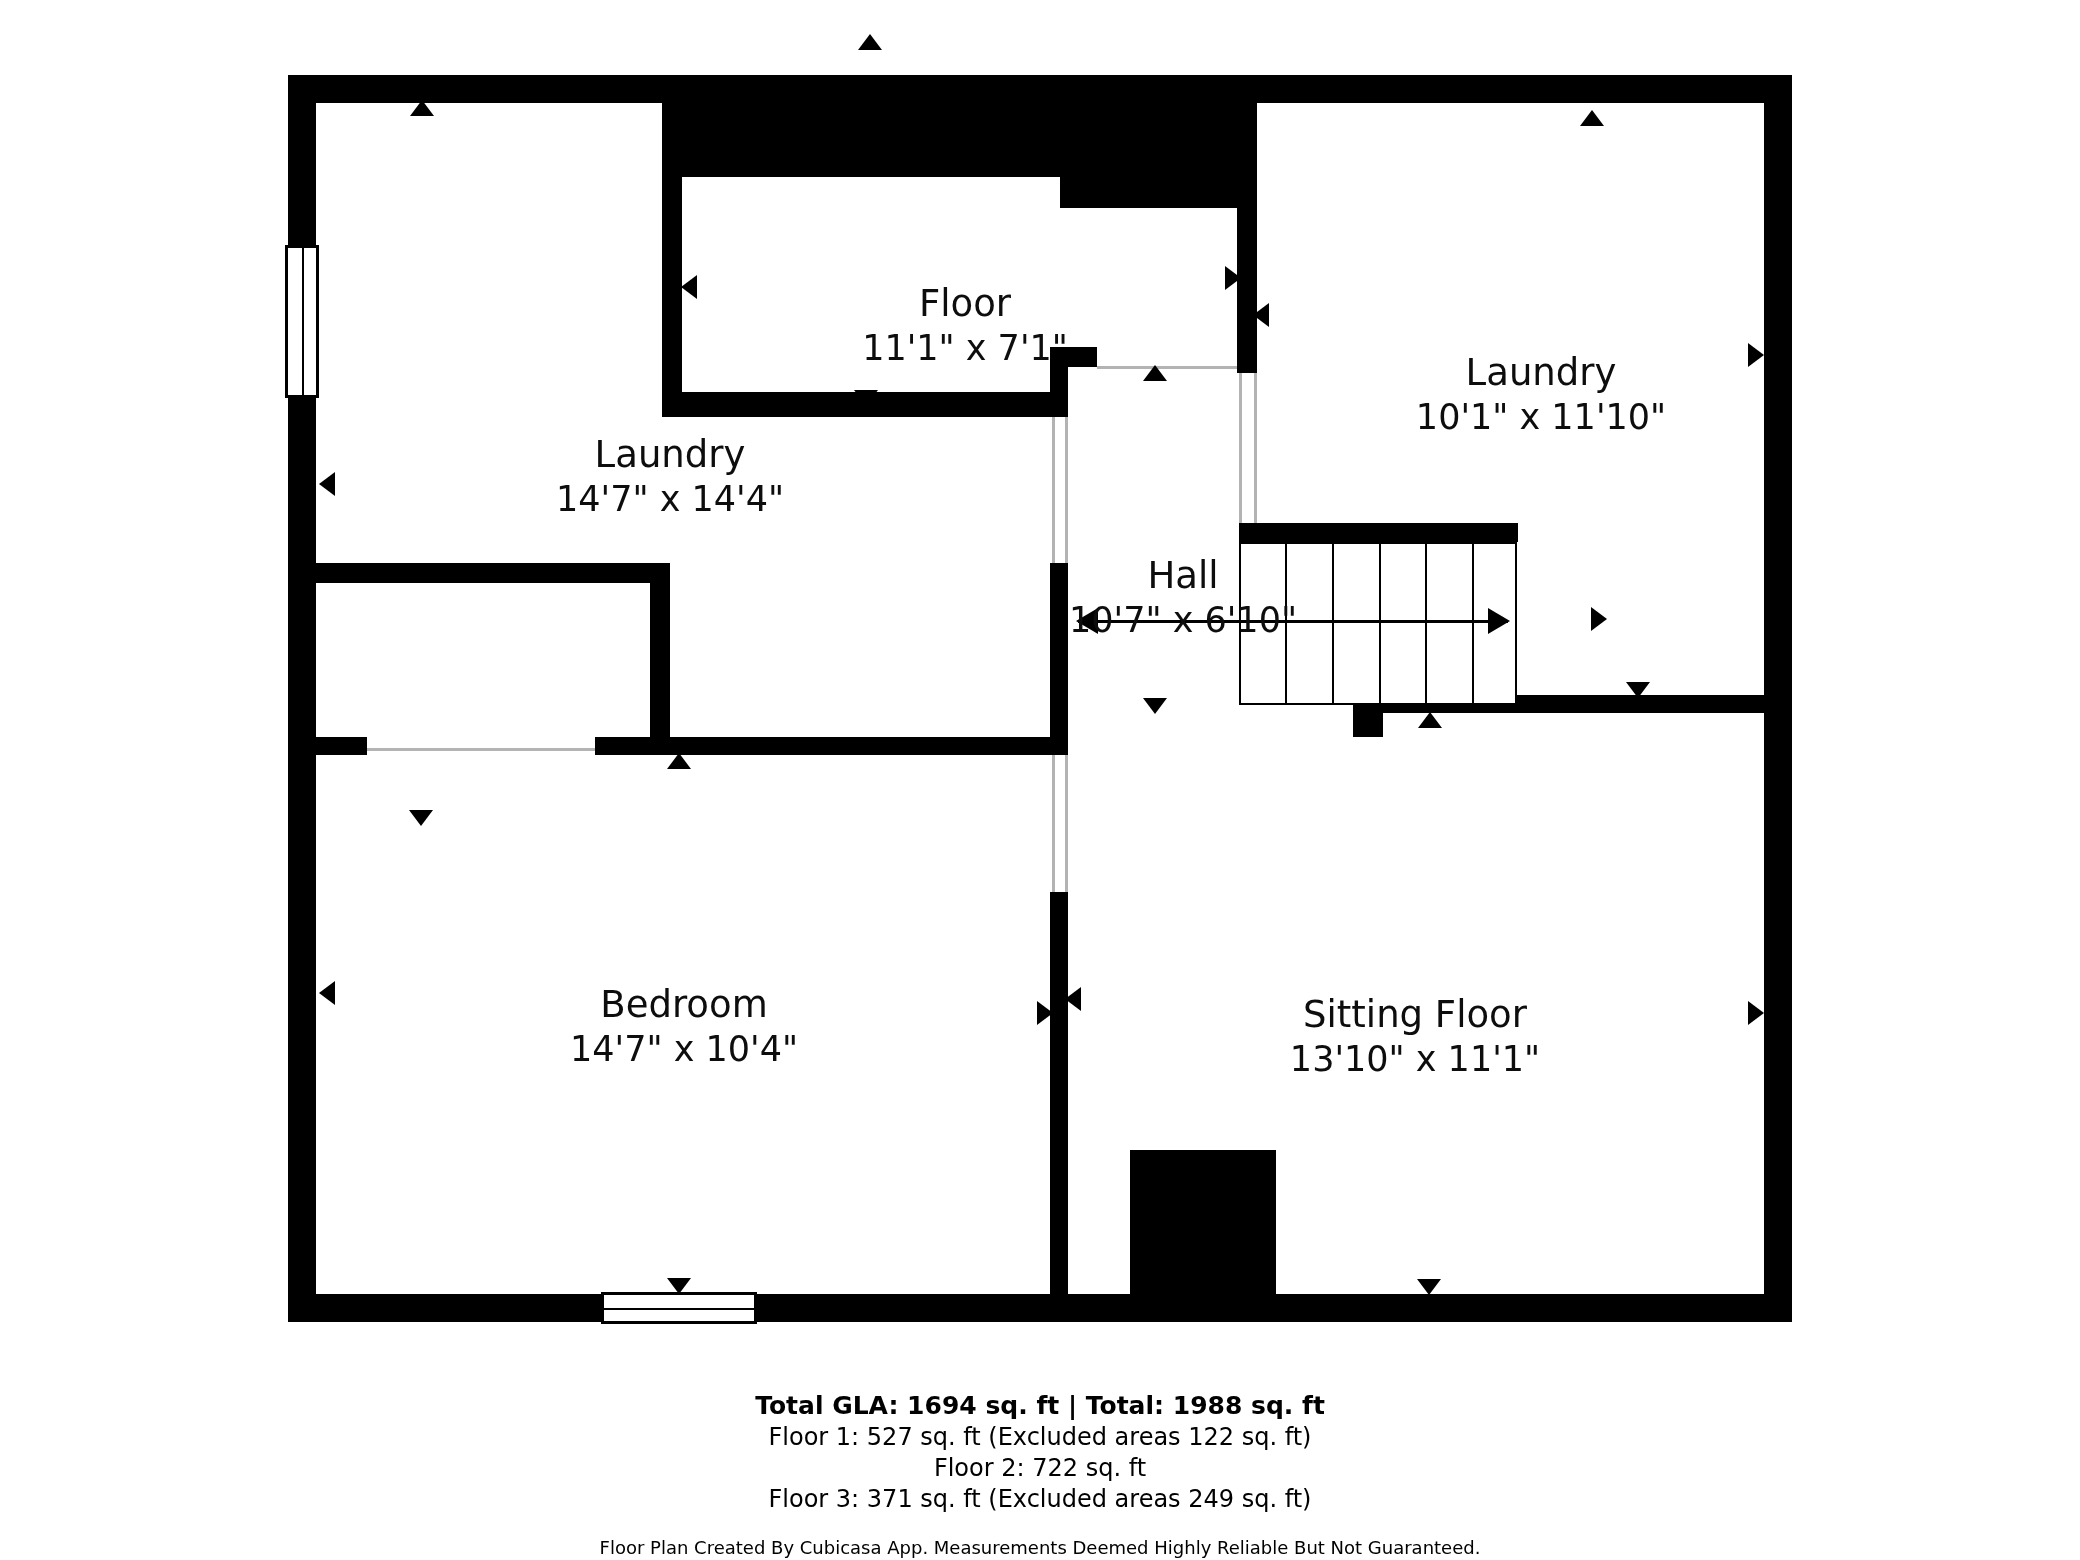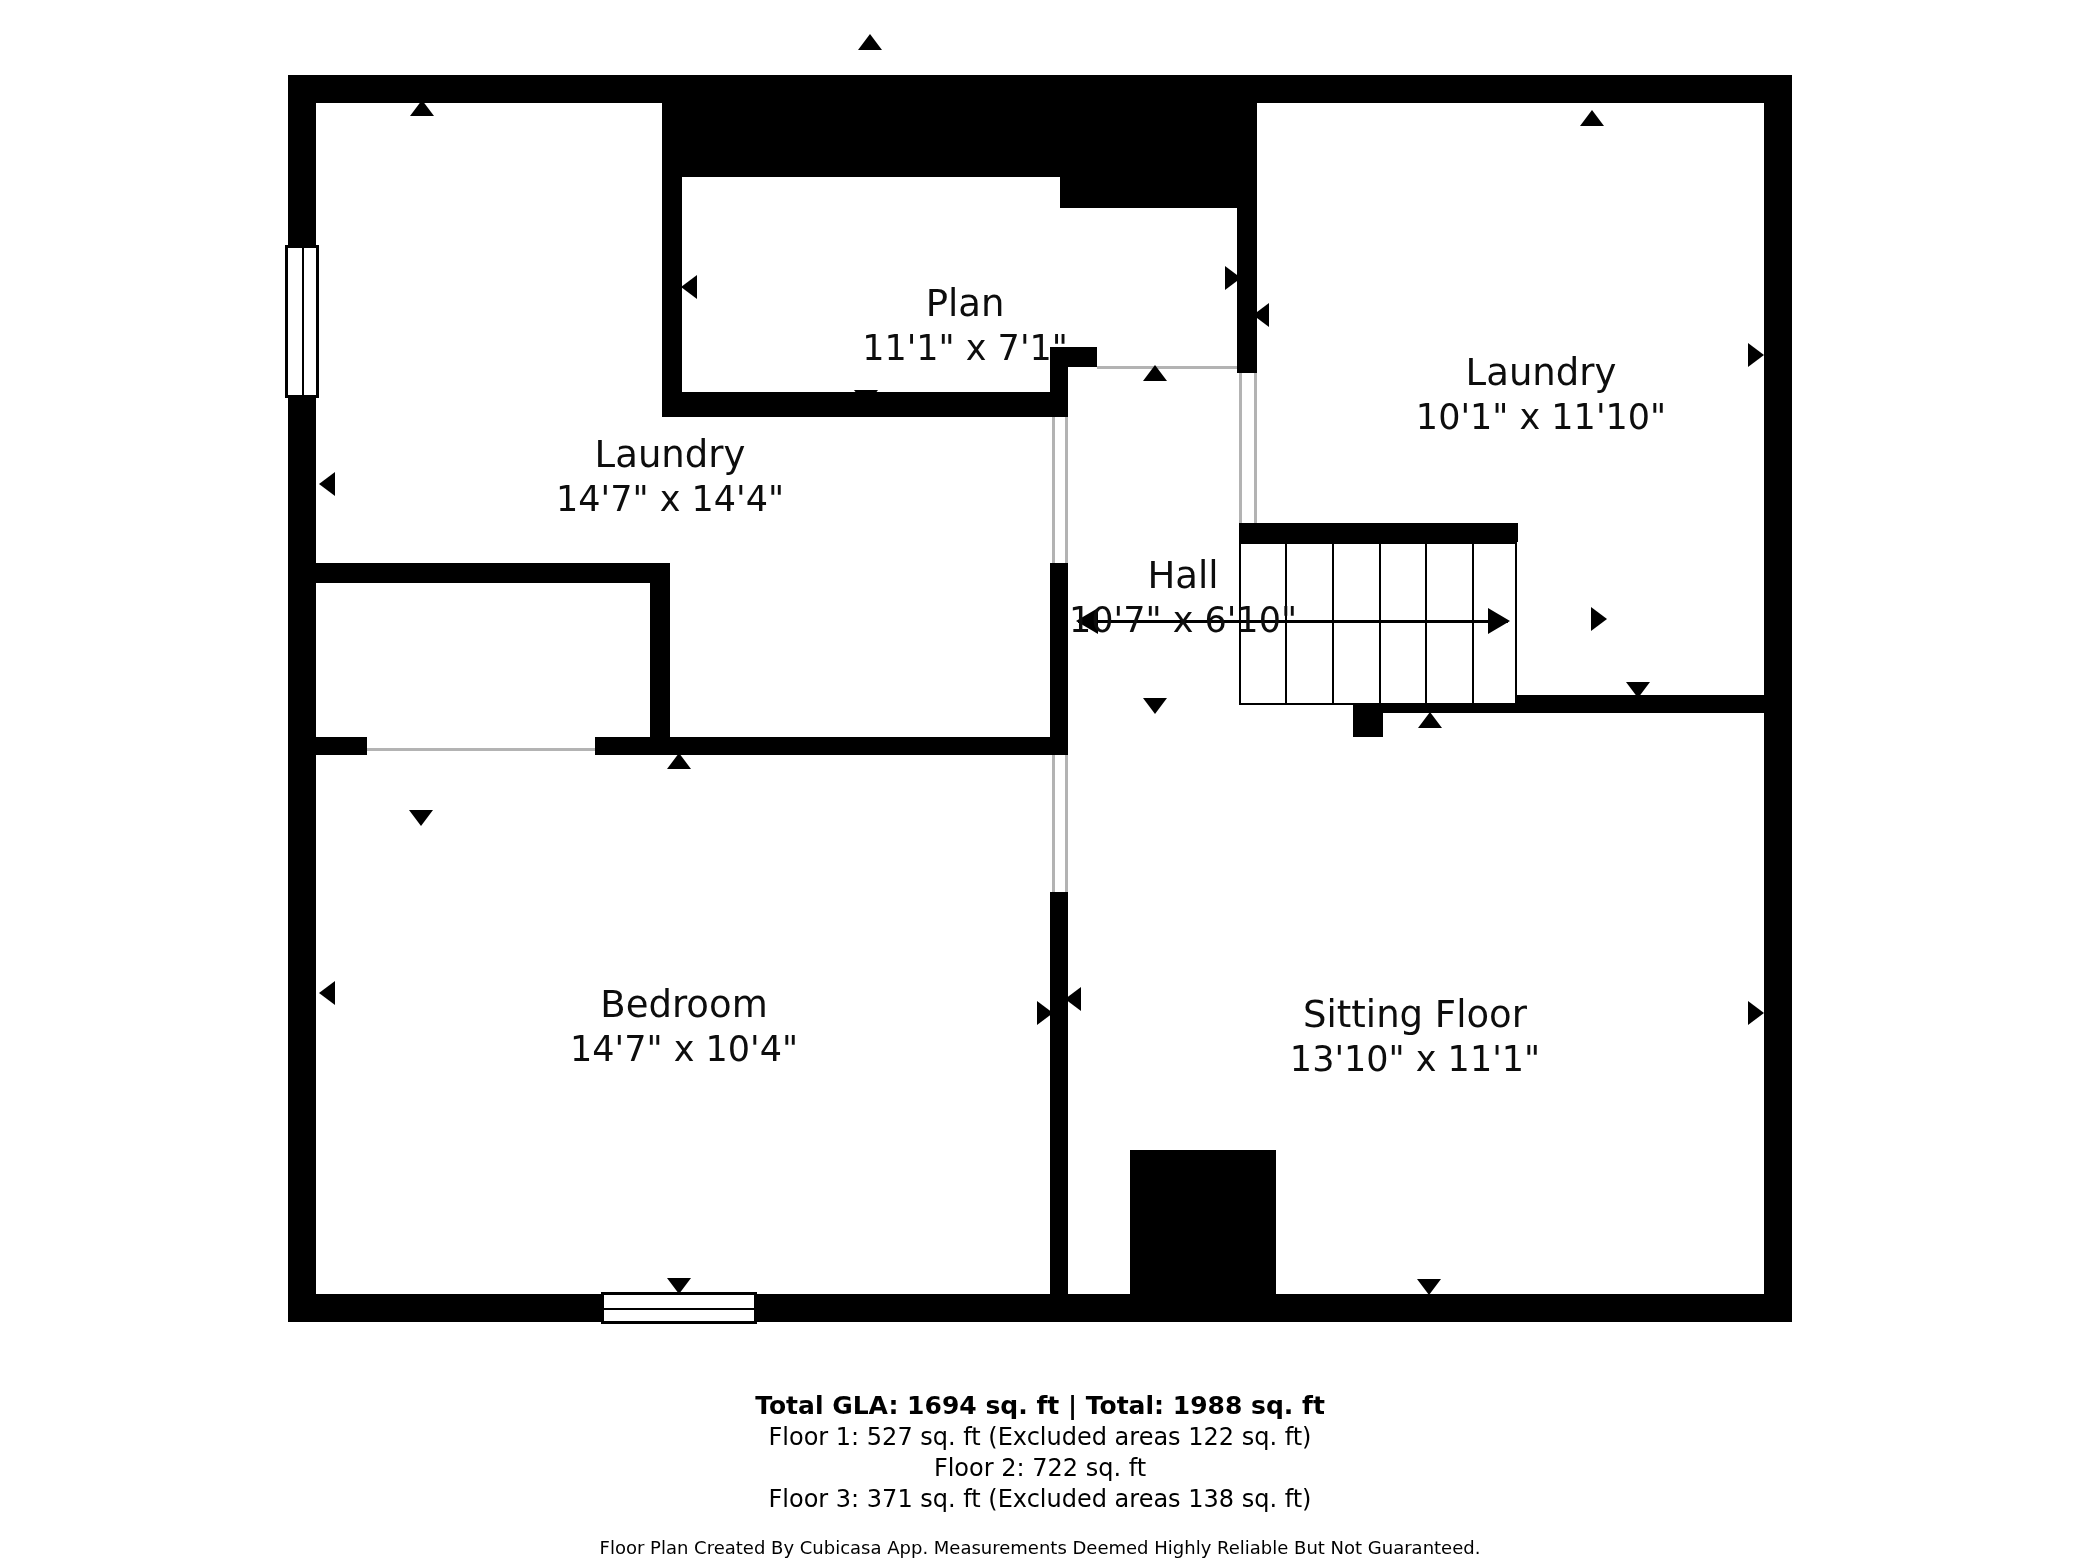--- a/index.html
+++ b/index.html
@@ -93,21 +93,21 @@
     <div class="tri" style="border-left: 12px solid transparent; border-right: 12px solid transparent; border-top: 16px solid rgb(0, 0, 0); left: 1417px; top: 1279px;"></div>
     <div class="tri" style="border-top: 12px solid transparent; border-bottom: 12px solid transparent; border-right: 16px solid rgb(0, 0, 0); left: 319px; top: 981px;"></div>
     <div class="tri" style="border-top: 12px solid transparent; border-bottom: 12px solid transparent; border-left: 16px solid rgb(0, 0, 0); left: 1037px; top: 1001px;"></div>
     <div class="tri" style="border-top: 12px solid transparent; border-bottom: 12px solid transparent; border-right: 16px solid rgb(0, 0, 0); left: 1065px; top: 987px;"></div>
     <div class="tri" style="border-top: 12px solid transparent; border-bottom: 12px solid transparent; border-left: 16px solid rgb(0, 0, 0); left: 1748px; top: 1001px;"></div>
     <div class="room-label" style="left: 670px; top: 476px;">
       <div class="rname">Laundry</div>
       <div class="rdims">14'7" x 14'4"</div>
     </div>
     <div class="room-label" style="left: 965px; top: 325px;">
-      <div class="rname">Plan</div>
+      <div class="rname">Floor</div>
       <div class="rdims">11'1" x 7'1"</div>
     </div>
     <div class="room-label" style="left: 1541px; top: 394px;">
       <div class="rname">Laundry</div>
       <div class="rdims">10'1" x 11'10"</div>
     </div>
     <div class="room-label" style="left: 1183px; top: 597px;">
       <div class="rname">Hall</div>
       <div class="rdims">10'7" x 6'10"</div>
     </div>
@@ -118,15 +118,15 @@
     <div class="room-label" style="left: 1415px; top: 1036px;">
       <div class="rname">Sitting Floor</div>
       <div class="rdims">13'10" x 11'1"</div>
     </div>
   </div>
 
 <div class="footer">
   <div class="f-line f-bold">Total GLA: 1694 sq. ft | Total: 1988 sq. ft</div>
   <div class="f-line">Floor 1: 527 sq. ft (Excluded areas 122 sq. ft)</div>
   <div class="f-line">Floor 2: 722 sq. ft</div>
-  <div class="f-line">Floor 3: 371 sq. ft (Excluded areas 138 sq. ft)</div>
+  <div class="f-line">Floor 3: 371 sq. ft (Excluded areas 249 sq. ft)</div>
   <div class="disclaimer">Floor Plan Created By Cubicasa App. Measurements Deemed Highly Reliable But Not Guaranteed.</div>
 </div>
 
 </body></html>

